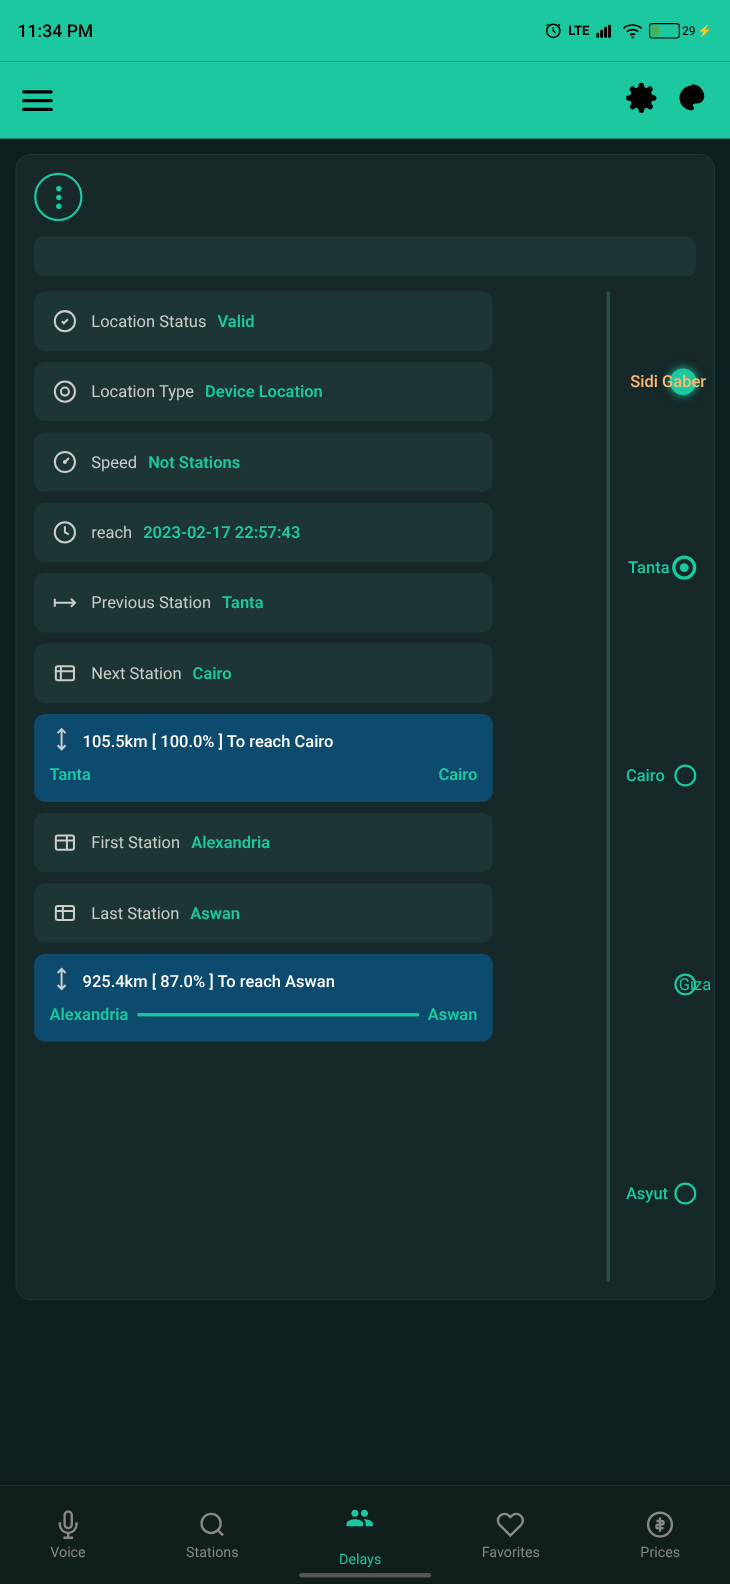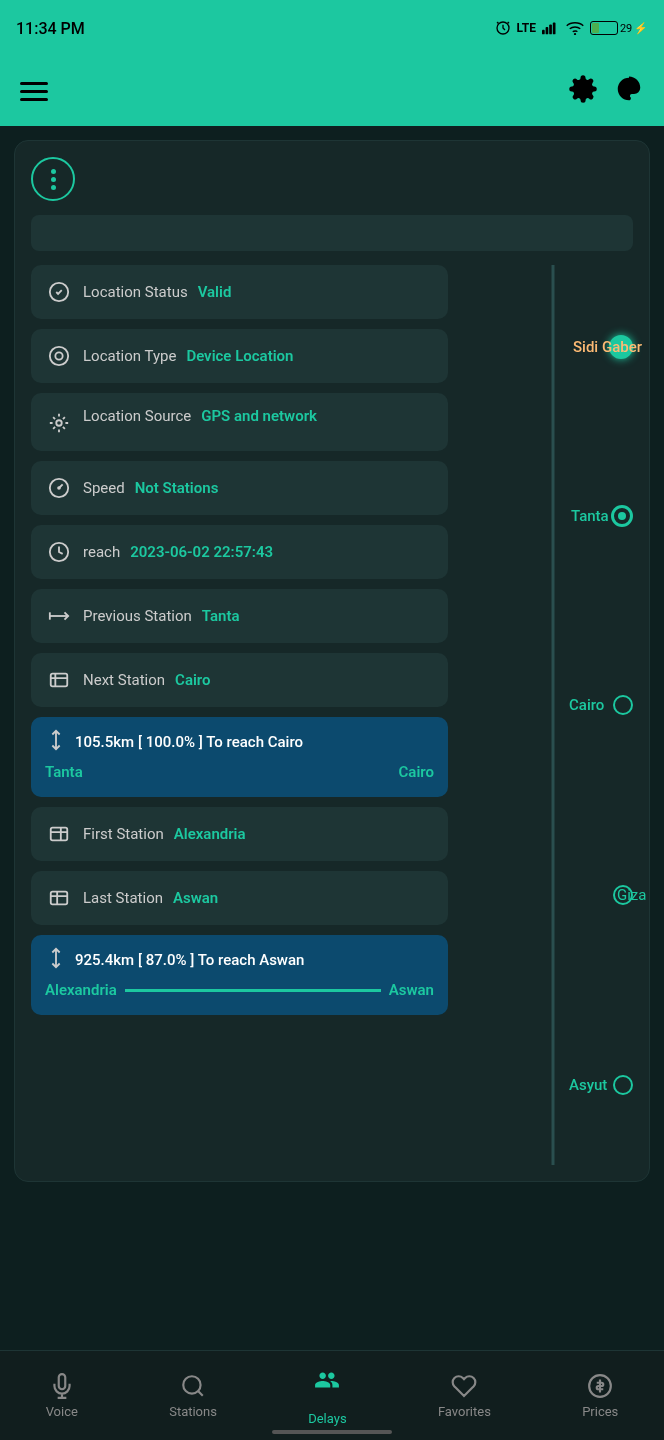--- a/index.html
+++ b/index.html
@@ -358,31 +358,20 @@
           <div class="icon-wrap">
             <svg viewBox="0 0 24 24" stroke="#ccc" fill="none" stroke-width="2">
                 <circle cx="12" cy="12" r="10"></circle>
                 <circle cx="12" cy="12" r="4"></circle>
               </svg>
           </div>
           <span class="label">Location Type</span>
           <span class="value">Device Location</span>
         </div>
 
-        <div class="info-row" style="align-items:flex-start;padding-top:14px;padding-bottom:14px;">
-          <div class="icon-wrap" style="margin-top:2px;">
-            <svg viewBox="0 0 24 24" stroke="#ccc" fill="none" stroke-width="2">
-                <circle cx="12" cy="12" r="3"></circle>
-                <path d="M12 2v3M12 19v3M2 12h3M19 12h3"></path>
-                <path d="M5.6 5.6l2.1 2.1M16.3 16.3l2.1 2.1M5.6 18.4l2.1-2.1M16.3 7.7l2.1-2.1"></path>
-              </svg>
-          </div>
-          <span class="label">Location Source</span>
-          <span class="value" style="white-space:pre-line;">GPS and network</span>
-        </div>
 
         <div class="info-row">
           <div class="icon-wrap">
             <svg viewBox="0 0 24 24" stroke="#ccc" fill="none" stroke-width="2">
                 <circle cx="12" cy="12" r="10"></circle>
                 <path d="M12 12l4-4"></path>
                 <circle cx="12" cy="12" r="1" fill="#ccc"></circle>
               </svg>
           </div>
           <span class="label">Speed</span>
@@ -390,21 +379,21 @@
         </div>
 
         <div class="info-row">
           <div class="icon-wrap">
             <svg viewBox="0 0 24 24" stroke="#ccc" fill="none" stroke-width="2">
                 <circle cx="12" cy="12" r="10"></circle>
                 <path d="M12 6v6l4 2"></path>
               </svg>
           </div>
           <span class="label">reach</span>
-          <span class="value">2023-06-02 22:57:43</span>
+          <span class="value">2023-02-17 22:57:43</span>
         </div>
 
         <div class="info-row">
           <div class="icon-wrap">
             <svg viewBox="0 0 24 24" stroke="#ccc" fill="none" stroke-width="2">
                 <line x1="2" y1="12" x2="22" y2="12"></line>
                 <path d="M18 8l4 4-4 4"></path>
                 <line x1="2" y1="8" x2="2" y2="16"></line>
               </svg>
           </div>

